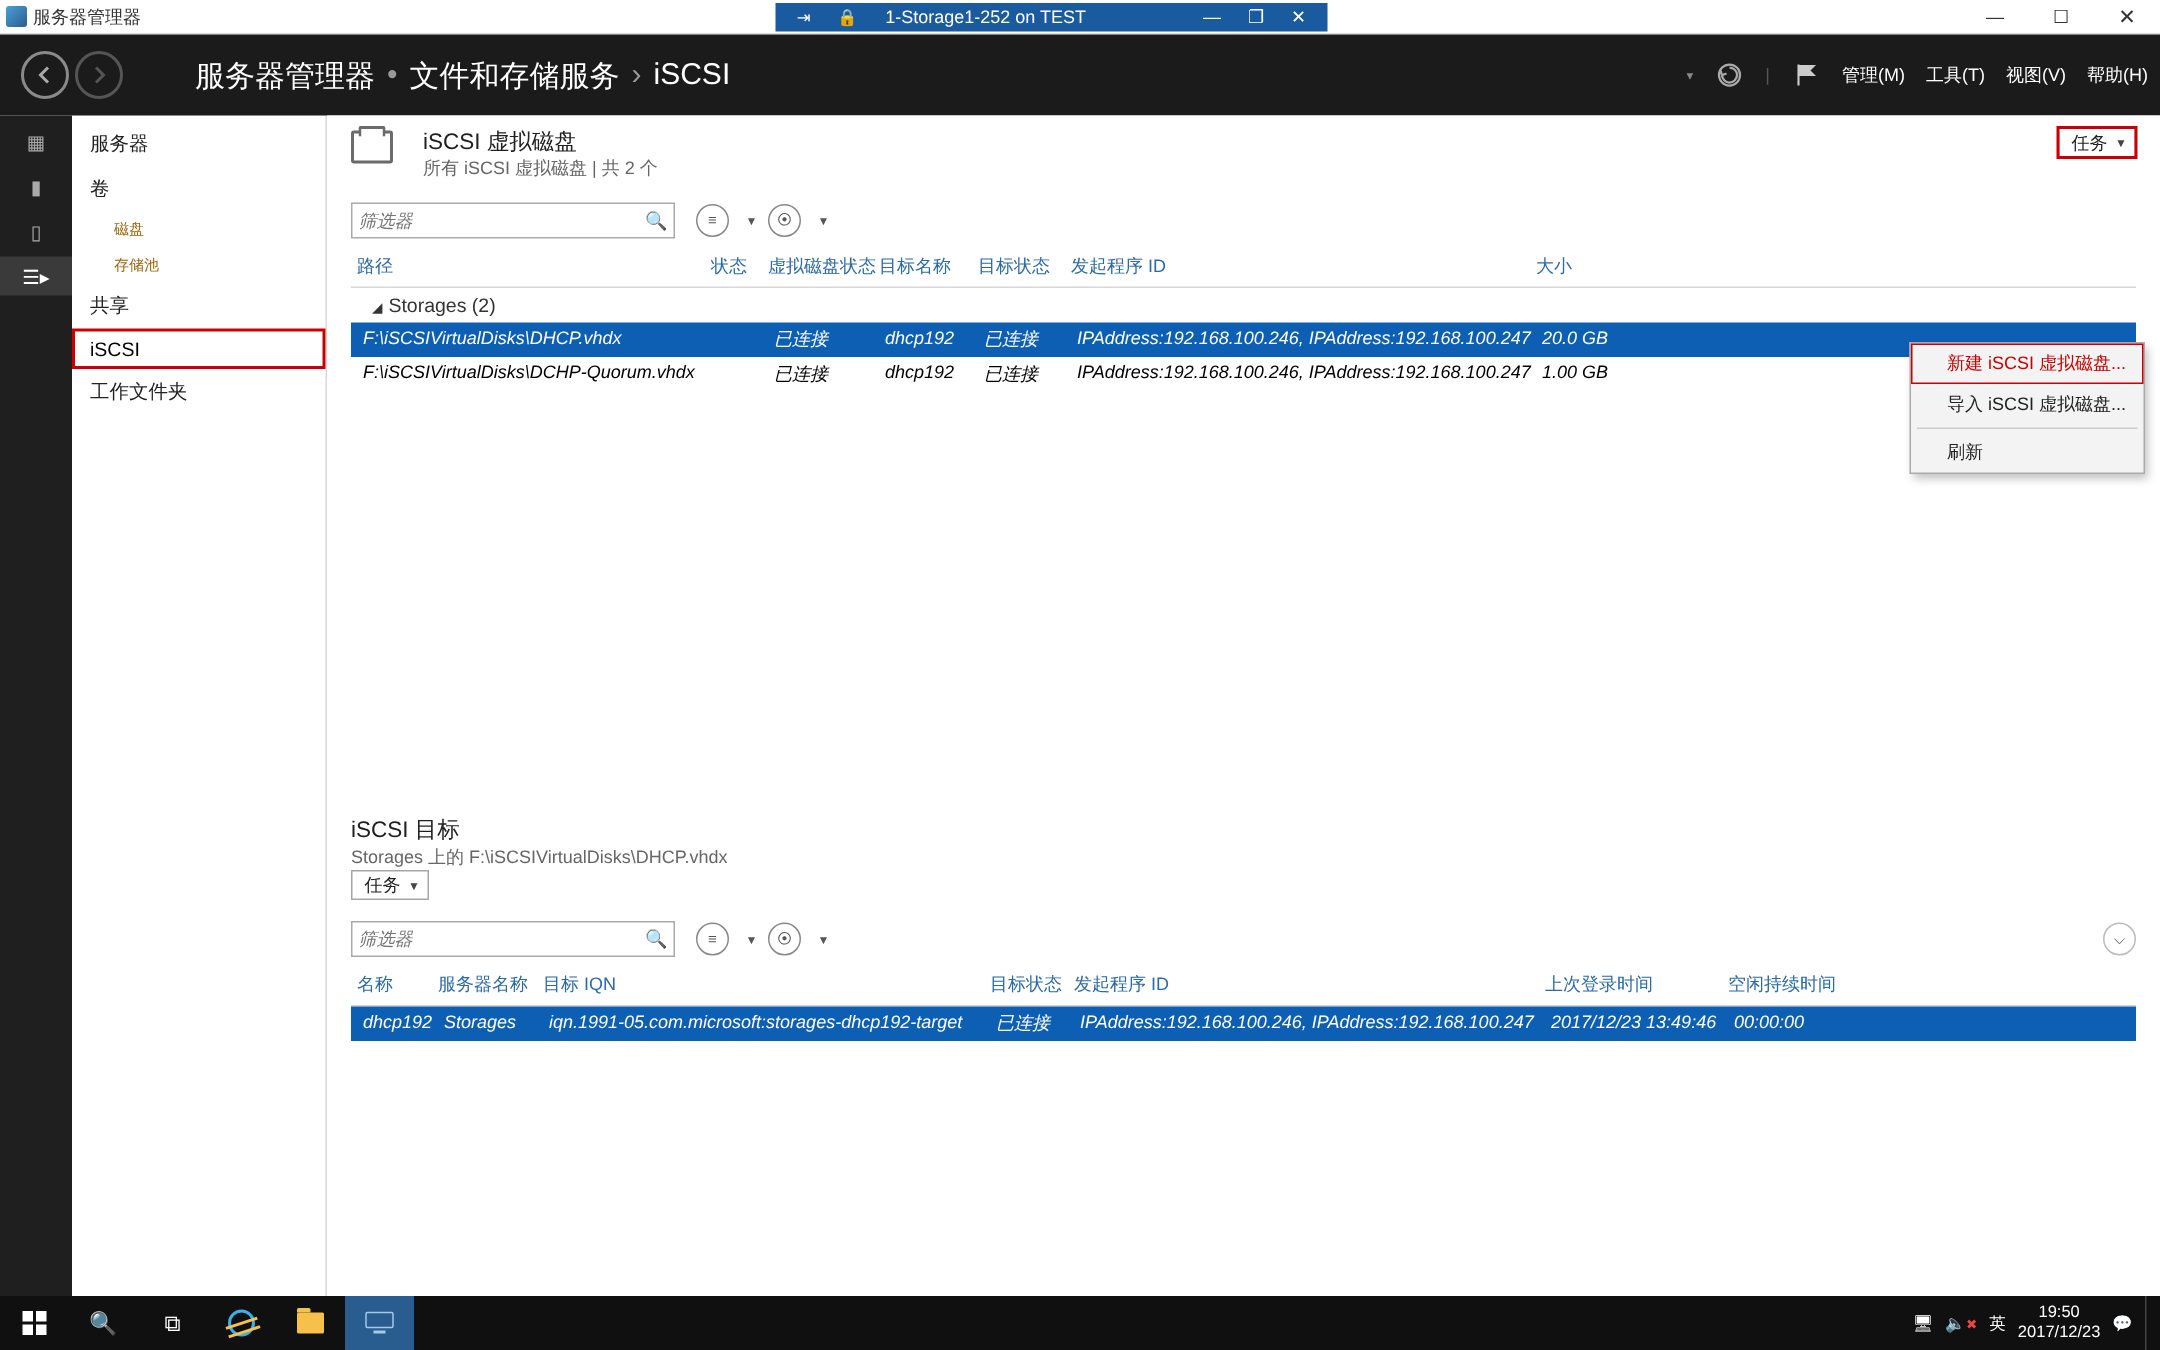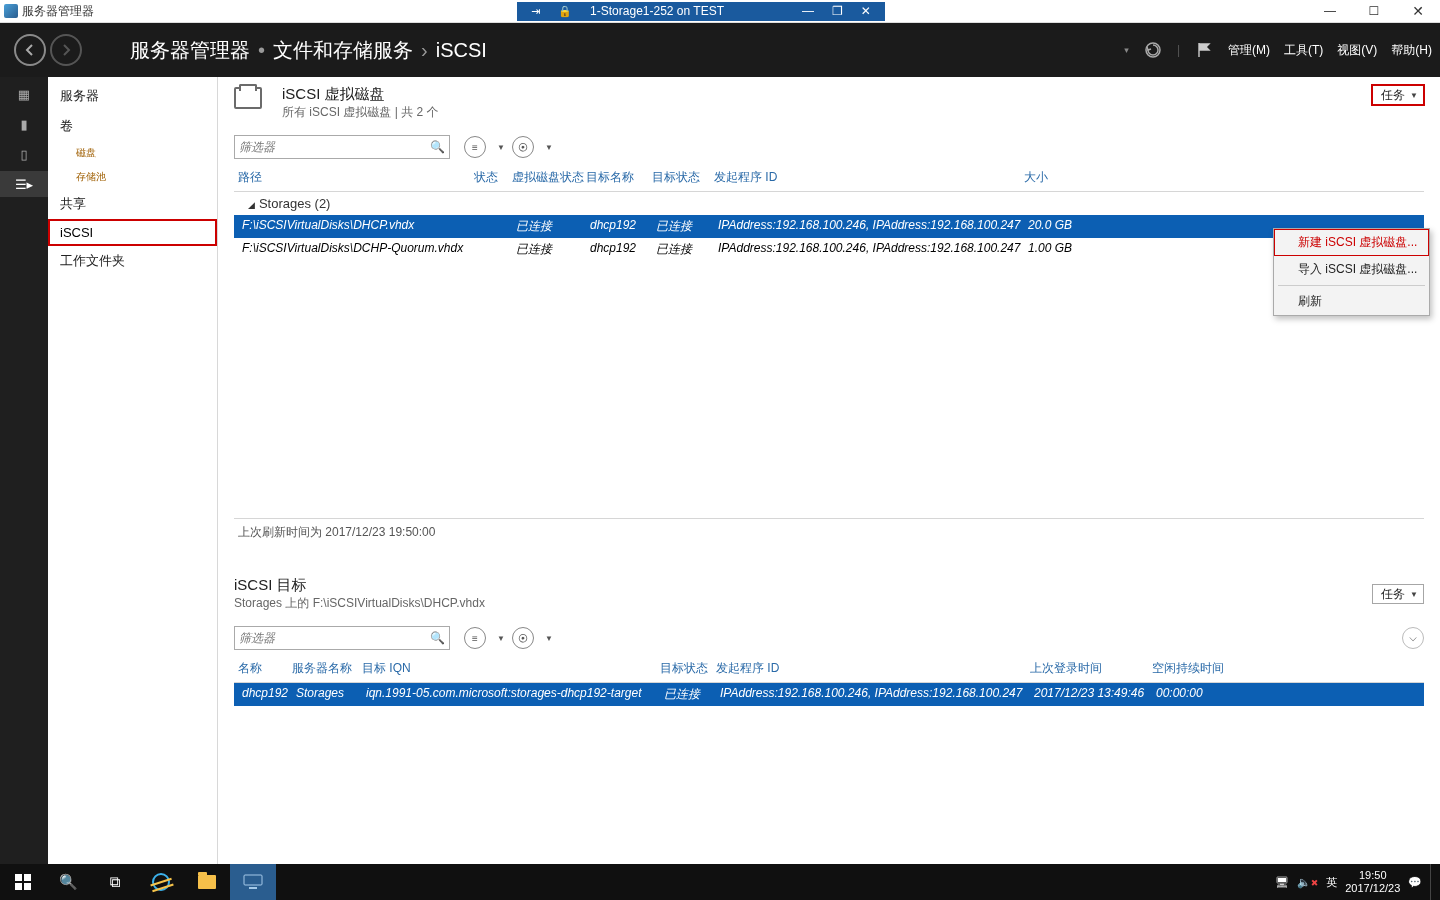--- a/index.html
+++ b/index.html
@@ -75,21 +75,21 @@
 .table-body { height: 322px; overflow: hidden; }
 
 
 .context-menu { position: absolute; right: 10px; top: 124px; width: 157px; background: #f3f3f3; border: 1px solid #aaa; box-shadow: 2px 3px 6px rgba(0,0,0,0.25); z-index: 100; font-size: 12px; margin-top: 27px; }
 .context-menu .mi { padding: 5px 10px 5px 24px; color: #222; position: relative; }
 .context-menu .mi.hl { color: #c00; outline: 1px solid #c00; outline-offset: -1px; }
 .context-menu .sep-line { height: 1px; background: #ccc; margin: 2px 4px; }
 
 
 .target-panel { margin-top: 22px; }
-.target-head-row { display: flex; justify-content: space-between; align-items: center; }
+.target-head-row { display: flex; justify-content: space-between; align-items: flex-start; flex-direction: column; }
 .tcol-name { width: 58px; padding-left: 4px; }
 .tcol-srv { width: 70px; }
 .tcol-iqn { width: 298px; }
 .tcol-tstat { width: 56px; }
 .tcol-iid { width: 314px; }
 .tcol-last { width: 122px; }
 .tcol-idle { width: 90px; }
 .chevron-collapse { width: 22px; height: 22px; border: 1px solid #bbb; border-radius: 50%; display:flex; align-items:center; justify-content:center; font-size:10px; color:#666; }
 
 
@@ -241,21 +241,20 @@
         <div class="data-row">
           <div class="col-path">F:\iSCSIVirtualDisks\DCHP-Quorum.vhdx</div>
           <div class="col-status"></div>
           <div class="col-vstatus">已连接</div>
           <div class="col-tname">dhcp192</div>
           <div class="col-tstatus">已连接</div>
           <div class="col-iid">IPAddress:192.168.100.246, IPAddress:192.168.100.247</div>
           <div class="col-size">1.00 GB</div>
         </div>
       </div>
-      <div class="status-line">上次刷新时间为 2017/12/23 19:50:00</div>
     </div>
 
     <div class="context-menu">
       <div class="mi hl">新建 iSCSI 虚拟磁盘...</div>
       <div class="mi">导入 iSCSI 虚拟磁盘...</div>
       <div class="sep-line"></div>
       <div class="mi">刷新</div>
     </div>
 
     <div class="panel target-panel">

